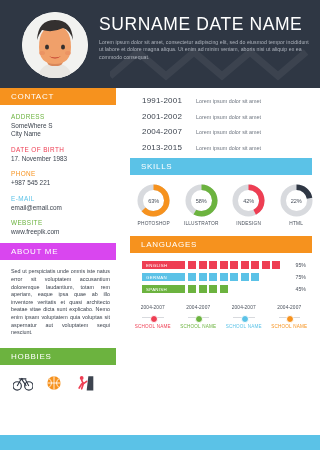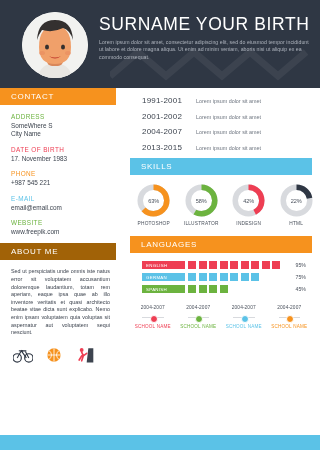--- a/index.html
+++ b/index.html
@@ -102,21 +102,21 @@
     align-items: center;
     padding-left: 11px;
     box-sizing: border-box;
     color: #ffffff;
     font-size: 8px;
     letter-spacing: 0.7px;
   }
   .bar-left { width: 116px; }
   .bar-right { width: 182px; }
   .bar.orange  { background: #f6921e; }
-  .bar.red     { background: #a16207; }
+  .bar.red     { background: #d946ef; }
   .bar.green   { background: #6cb33f; }
   .bar.blue    { background: #5bc2e7; }
   .bar.ltgreen { background: #6cb33f; }
 
   
   .contact-body { padding: 8px 0 0 11px; }
   .c-label {
     font-size: 6.4px;
     letter-spacing: 0.4px;
     margin-bottom: 2px;
@@ -291,21 +291,21 @@
           <ellipse cx="25" cy="35" rx="2" ry="2.6" fill="#34302f"></ellipse>
           <ellipse cx="41" cy="35" rx="2" ry="2.6" fill="#34302f"></ellipse>
           <ellipse cx="20" cy="41" rx="3" ry="2" fill="#e8895c" opacity="0.55"></ellipse>
           <ellipse cx="46" cy="41" rx="3" ry="2" fill="#e8895c" opacity="0.55"></ellipse>
           <path d="M27 44 q6 5 12 0 q-6 3 -12 0z" fill="#c0392b"></path>
         </svg>
       </div>
     </div>
 
     <div class="header-text">
-      <div class="name">SURNAME YOUR BIRTH</div>
+      <div class="name">SURNAME DATE NAME</div>
       <div class="header-desc">Lorem ipsum dolor sit amet, consectetur adipiscing elit, sed do eiusmod tempor incididunt ut labore et dolore magna aliqua. Ut enim ad minim veniam, aboris nisi ut aliquip ex ea commodo consequat.</div>
     </div>
   </div>
 
   <div class="body-area">
 
     <div class="col-left">
 
       <div class="bar bar-left orange">CONTACT</div>
       <div class="contact-body">
@@ -328,20 +328,21 @@
         </div>
         <div>
           <div class="c-label lb-green">WEBSITE</div>
           <div class="c-value">www.freepik.com</div>
         </div>
       </div>
 
       <div class="bar bar-left red" style="margin-top:4px">ABOUT ME</div>
       <div class="about-body">Sed ut perspiciatis unde omnis iste natus error sit voluptatem accusantium doloremque laudantium, totam rem aperiam, eaque ipsa quae ab illo inventore veritatis et quasi architecto beatae vitae dicta sunt explicabo. Nemo enim ipsam voluptatem quia voluptas sit aspernatur aut voluptatem sequi nesciunt.</div>
 
+      <div class="bar bar-left ltgreen" style="margin-top:11px">HOBBIES</div>
       <div class="hobbies-body">
         <svg class="hobby-icon" viewBox="0 0 24 20">
           <circle cx="5" cy="13.5" r="5" fill="none" stroke="#2f3744" stroke-width="1.4"></circle>
           <circle cx="19" cy="13.5" r="5" fill="none" stroke="#2f3744" stroke-width="1.4"></circle>
           <path d="M5 13.5 L10 5 L16 13.5 M10 5 L16 5 M19 13.5 L15 6" fill="none" stroke="#2f3744" stroke-width="1.3"></path>
           <path d="M7 5 L12 5" stroke="#2f3744" stroke-width="1.3"></path>
         </svg>
         <svg class="hobby-icon" viewBox="0 0 24 20">
           <circle cx="12" cy="10" r="8" fill="#f6921e"></circle>
           <path d="M4 10 h16 M12 2 v16 M6 4.5 q6 5.5 0 11 M18 4.5 q-6 5.5 0 11" fill="none" stroke="#ffffff" stroke-width="1"></path>

